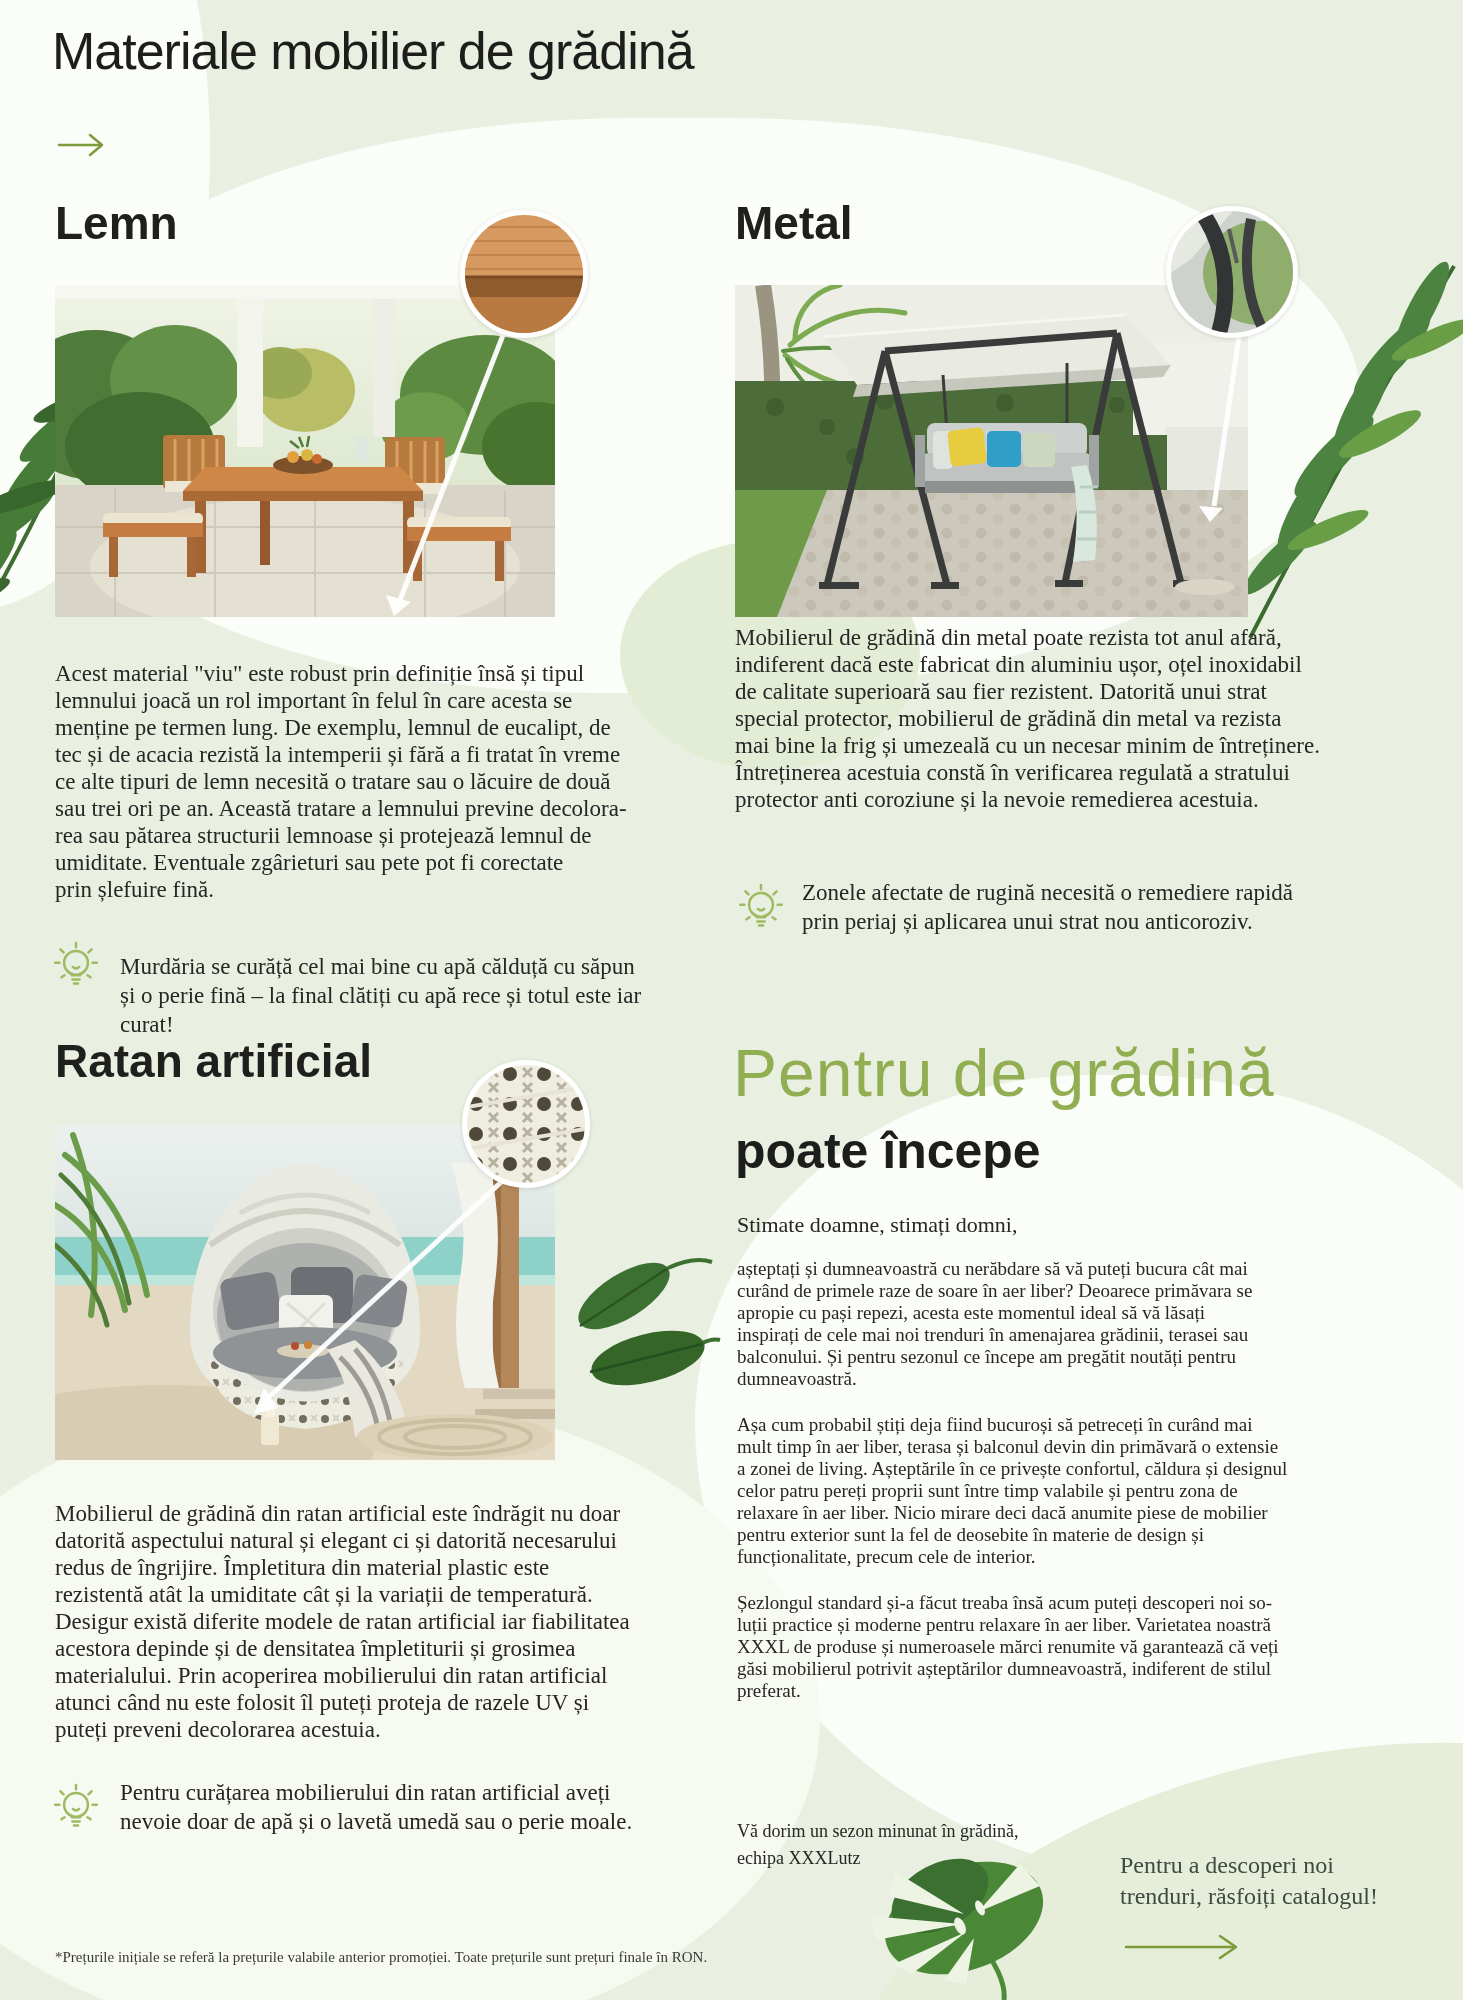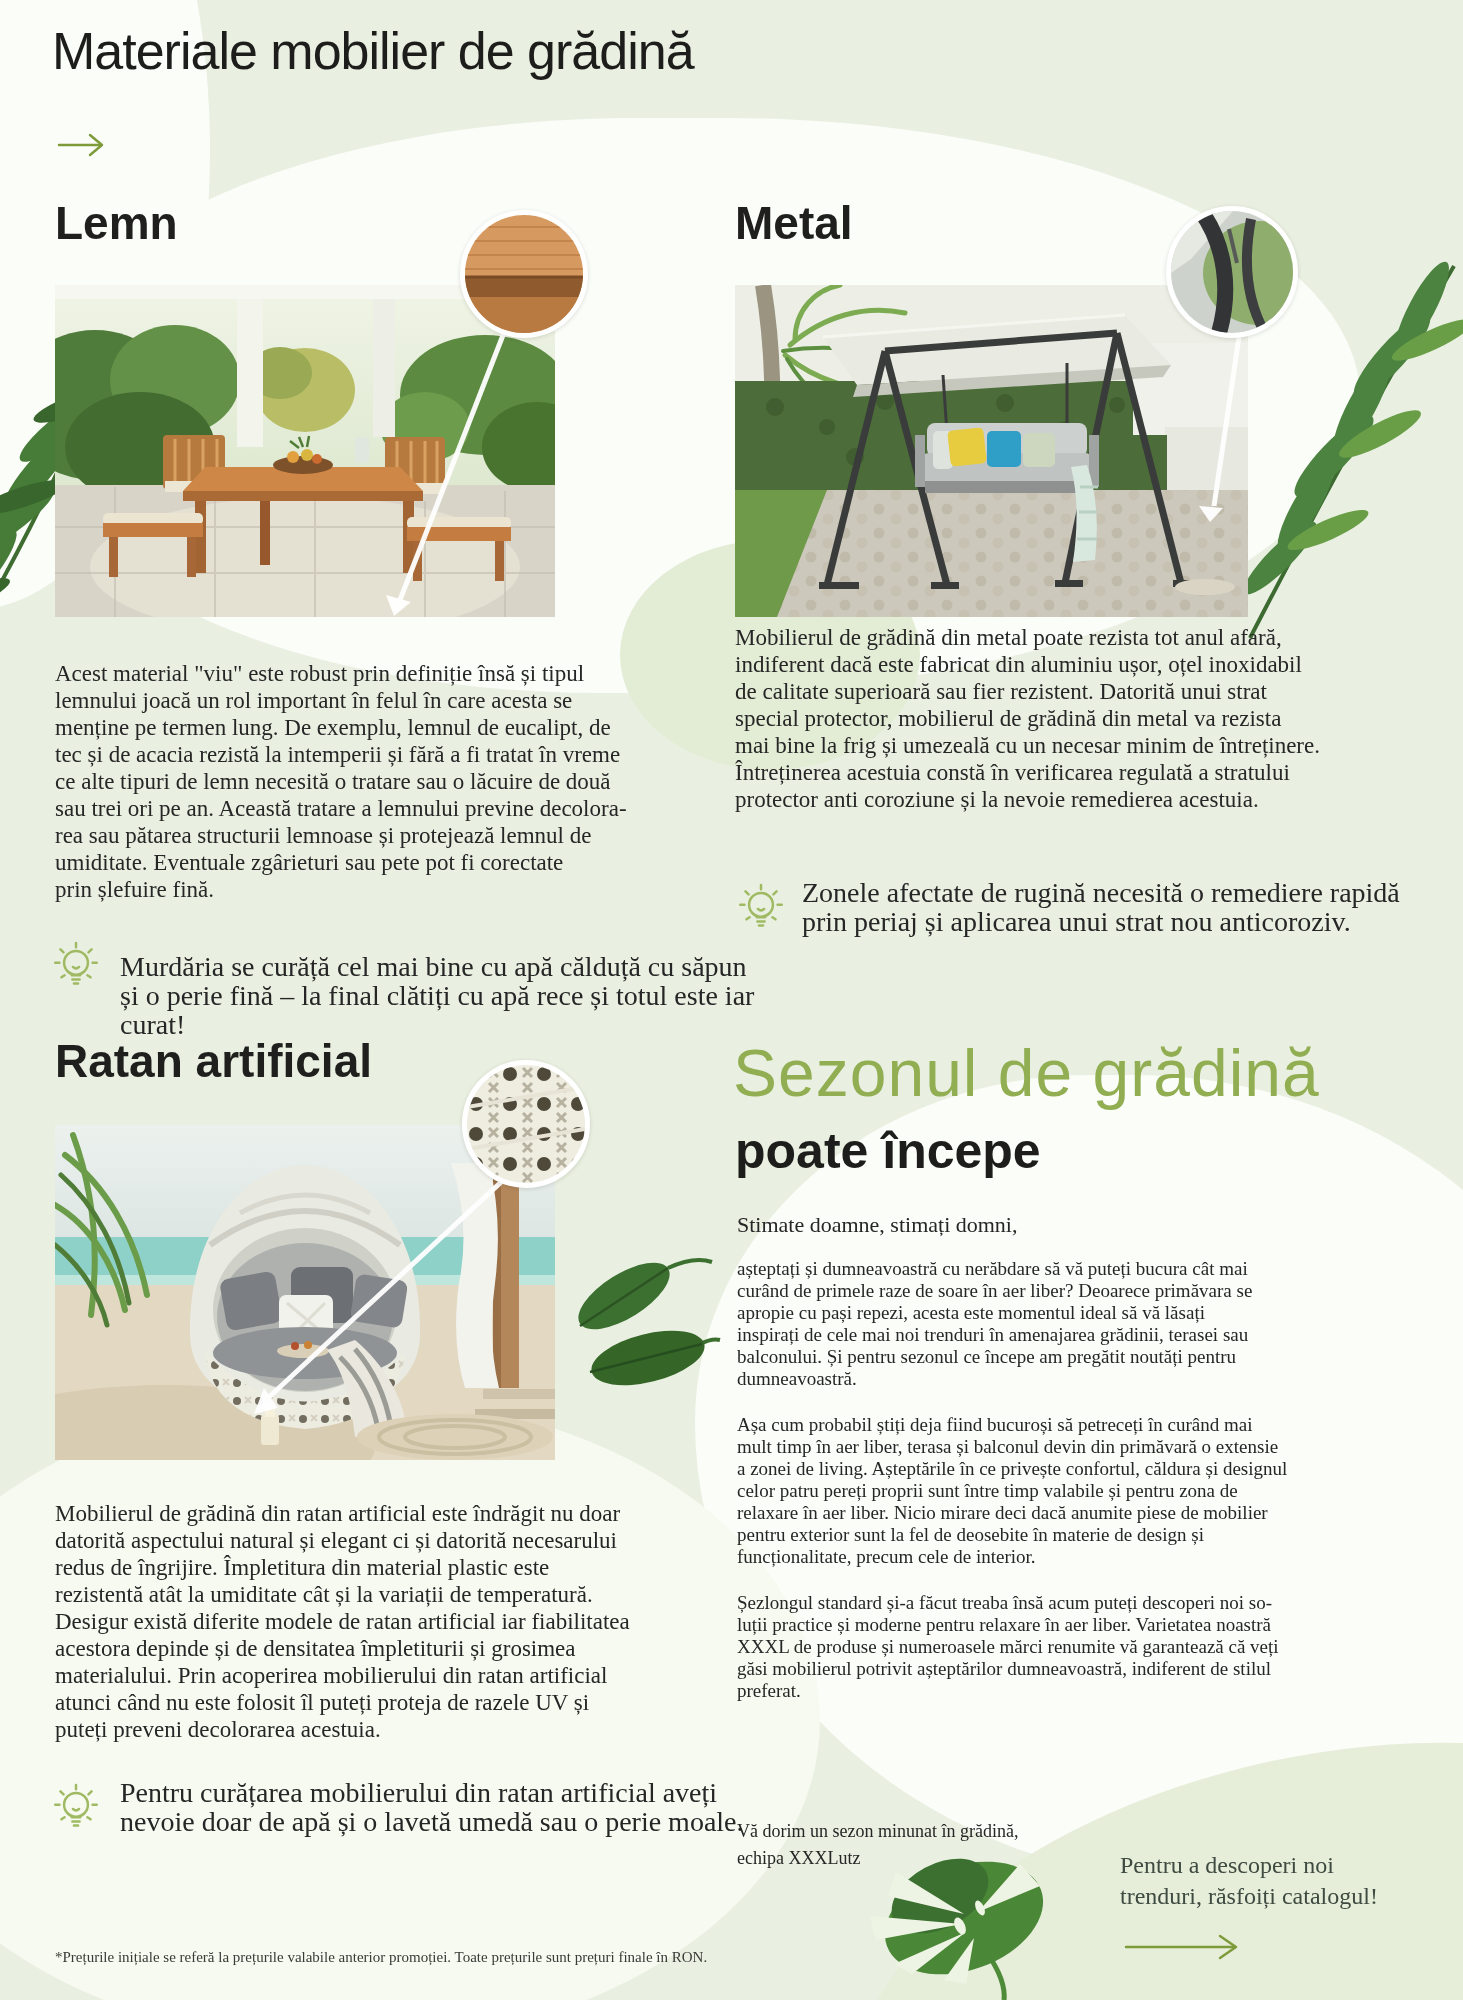--- a/index.html
+++ b/index.html
@@ -19,21 +19,21 @@
   .page-title{
     font-family:"Liberation Sans", sans-serif;font-weight:400;letter-spacing:-1px;
     font-size:52px;line-height:1.05;color:#1d1d1b;z-index:5;position:absolute;
   }
   .h2{
     position:absolute;z-index:5;font-family:"Liberation Sans", sans-serif;
     font-weight:700;font-size:46px;line-height:1;color:#1f1f1d;
   }
   .intro{font-size:23px;line-height:30px;color:#232323;}
   .body-text{font-size:23px;line-height:27px;width:690px;}
-  .tip-text{font-size:28px;line-height:29px;width:640px;}
+  .tip-text{font-size:23px;line-height:29px;width:640px;}
   .icon{position:absolute;z-index:5;}
   .letter-head-accent{
     position:absolute;z-index:5;font-family:"Liberation Sans", sans-serif;
     font-weight:400;font-size:66px;line-height:1;letter-spacing:1px;color:#92ae53;
   }
   .letter-head-bold{
     position:absolute;z-index:5;font-family:"Liberation Sans", sans-serif;
     font-weight:700;font-size:50px;line-height:1;color:#1d1d1b;
   }
   .salutation{font-size:22px;line-height:26px;}
@@ -424,21 +424,21 @@
     <svg width="52" height="56" viewBox="0 0 48 54" fill="none" stroke="#9fba62" stroke-width="2.4" stroke-linecap="round">
       <circle cx="24" cy="22" r="11.5"></circle>
       <path d="M20,34 h8 M20.5,38 h7 M22,42 h4"></path>
       <path d="M21,26 q3,3 6,0"></path>
       <path d="M24,3 v4 M9,9 l3,3 M39,9 l-3,3 M4,22 h4 M40,22 h4 M10,36 l3,-2 M38,36 l-3,-2"></path>
     </svg>
   </span>
   <div class="txt tip-text" style="left:120px;top:1778px;">Pentru curățarea mobilierului din ratan artificial aveți
 nevoie doar de apă și o lavetă umedă sau o perie moale.</div>
 
-  <div class="letter-head-accent" style="left:733px;top:1040px;">Sezonul de grădină</div>
+  <div class="letter-head-accent" style="left:733px;top:1040px;">Pentru de grădină</div>
   <div class="letter-head-bold" style="left:735px;top:1126px;">poate începe</div>
   <div class="txt salutation" style="left:737px;top:1212px;">Stimate doamne, stimați domni,</div>
   <div class="txt letter-p" style="left:737px;top:1414px;">Așa cum probabil știți deja fiind bucuroși să petreceți în curând mai
 mult timp în aer liber, terasa și balconul devin din primăvară o extensie
 a zonei de living. Așteptările în ce privește confortul, căldura și designul
 celor patru pereți proprii sunt între timp valabile și pentru zona de
 relaxare în aer liber. Nicio mirare deci dacă anumite piese de mobilier
 pentru exterior sunt la fel de deosebite în materie de design și
 funcționalitate, precum cele de interior.</div>
   <div class="txt letter-p" style="left:737px;top:1258px;">așteptați și dumneavoastră cu nerăbdare să vă puteți bucura cât mai

